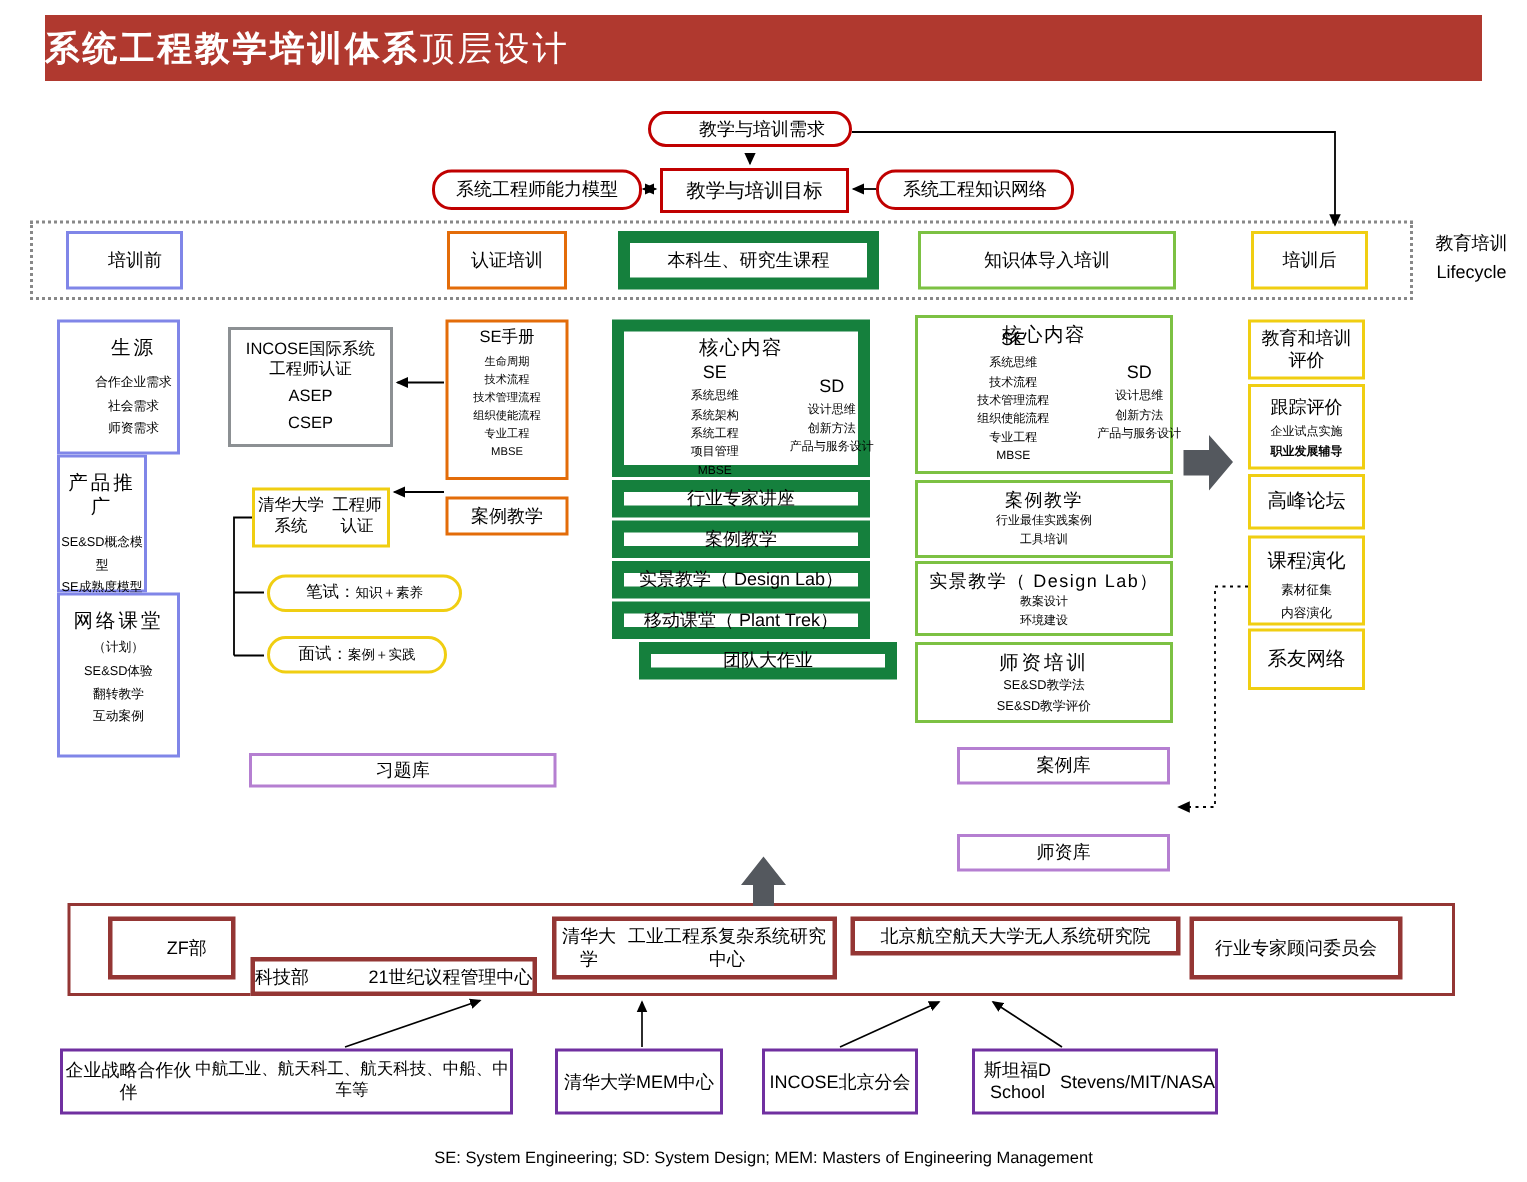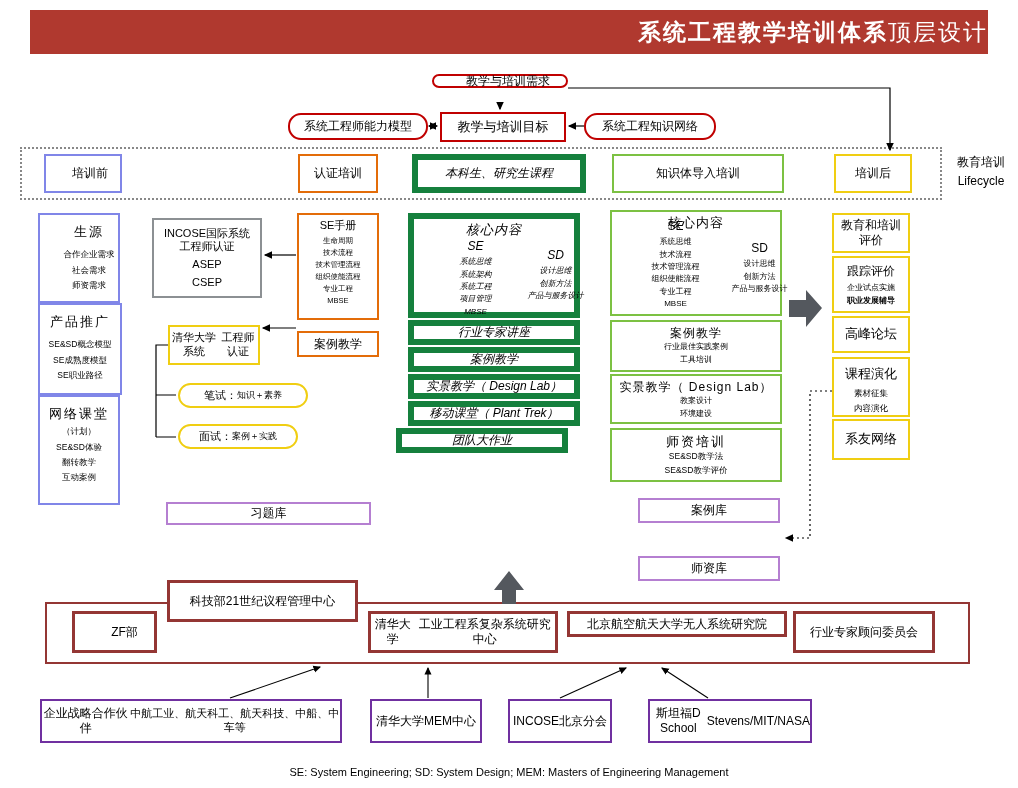--- a/index.html
+++ b/index.html
@@ -7,29 +7,29 @@
     font-family:"Liberation Sans", sans-serif; color:#000; }
   #stage { position:relative; width:1018px; height:788px; overflow:hidden; background:#fff; }
   .box { position:absolute; background:#fff; display:flex; align-items:center;
          justify-content:center; text-align:center; line-height:1.25; }
   .col { flex-direction:column; justify-content:flex-start; }
   .round { border-radius:13px; }
   .b-red    { border:2.5px solid #C00000; }
   .b-dred   { border:3px solid #943634; }
   .b-peri   { border:2px solid #8086E8; }
   .b-orange { border:2.5px solid #E36C09; }
-  .b-blue   { border:6px solid #15803d;font-style:italic; }
+  .b-blue   { border:8px solid #15803d; }
   .b-green  { border:2px solid #7CC143; }
   .b-yellow { border:2.5px solid #F0CE12; }
   .b-purple { border:2.5px solid #B57FD1; }
   .b-dpurple{ border:2px solid #7030A0; }
   .b-gray   { border:2.5px solid #8C9093; }
   .banner { position:absolute; left:30px; top:10px; width:958px; height:44px;
     background:#B0392F; color:#fff; display:flex; align-items:center;
-    justify-content:flex-end; font-size:23px; letter-spacing:2px; }
+    justify-content:flex-start; font-size:23px; letter-spacing:2px; }
   .banner .bold { font-weight:bold; }
   .f13{font-size:13px}.f12{font-size:12px}.f11{font-size:11px}.f9{font-size:9px}.f8{font-size:8px}
   .pre-title { font-size:13px; margin:9px 0 7px; letter-spacing:2px; }
   .pre-it { font-size:8.5px; line-height:1.8; }
   .core-title { font-size:13px; margin-top:3px; letter-spacing:1px; }
   .core-cols { display:flex; width:100%; flex:1;margin-left:43px; }
   .core-col { flex:1; display:flex; flex-direction:column; align-items:center; }
   .core-col .hdr { font-size:12px; margin:1px 0 2px; }
   .core-col .it { font-size:8px; line-height:1.55; }
   .core-col.sd { padding-top:9px; }
@@ -45,21 +45,21 @@
 </head>
 <body>
 
 <div id="stage">
 
   <div class="banner">
     <span class="bold">系统工程教学培训体系</span>
     <span>顶层设计</span>
   </div>
 
-  <div class="box round b-red f12" style="left:432px;top:74px;width:136px;height:14px;padding-left:16px;">教学与培训需求</div>
+  <div class="box round b-red f12" style="left:432px;top:74px;width:136px;height:24px;padding-left:16px;">教学与培训需求</div>
   <div class="box round b-red f12" style="left:288px;top:113px;width:140px;height:27px;">系统工程师能力模型</div>
   <div class="box b-red f13" style="left:440px;top:112px;width:126px;height:30px;">教学与培训目标</div>
   <div class="box round b-red f12" style="left:584px;top:113px;width:132px;height:27px;">系统工程知识网络</div>
 
   <div class="box" style="left:20px;top:147px;width:922px;height:53px;border:2px dotted #888;background:transparent;"></div>
   <div class="box b-peri f12" style="left:44px;top:154px;width:78px;height:39px;padding-left:14px;">培训前</div>
   <div class="box b-orange f12" style="left:298px;top:154px;width:80px;height:39px;">认证培训</div>
   <div class="box b-blue f12" style="left:412px;top:154px;width:174px;height:39px;">本科生、研究生课程</div>
   <div class="box b-green f12" style="left:612px;top:154px;width:172px;height:39px;">知识体导入培训</div>
   <div class="box b-yellow f12" style="left:834px;top:154px;width:78px;height:39px;">培训后</div>
@@ -67,21 +67,21 @@
     <div>教育培训</div>
     <div>Lifecycle</div>
   </div>
 
   <div class="box col b-peri" style="left:38px;top:213px;width:82px;height:90px;padding-left:20px;">
     <div class="pre-title">生源</div>
     <div class="pre-it">合作企业需求</div>
     <div class="pre-it">社会需求</div>
     <div class="pre-it">师资需求</div>
   </div>
-  <div class="box col b-peri" style="left:38px;top:303px;width:84px;height:92px;">
+  <div class="box col b-peri" style="left:38px;top:303px;width:60px;height:92px;">
     <div class="pre-title">产品推广</div>
     <div class="pre-it">SE&amp;SD概念模型</div>
     <div class="pre-it">SE成熟度模型</div>
     <div class="pre-it">SE职业路径</div>
   </div>
   <div class="box col b-peri" style="left:38px;top:395px;width:82px;height:110px;">
     <div class="pre-title" style="margin-bottom:2px;">网络课堂</div>
     <div class="pre-it">（计划）</div>
     <div class="pre-it">SE&amp;SD体验</div>
     <div class="pre-it">翻转教学</div>
@@ -134,21 +134,21 @@
         <div class="it">设计思维</div>
         <div class="it">创新方法</div>
         <div class="it">产品与服务设计</div>
       </div>
     </div>
   </div>
   <div class="box b-blue f12" style="left:408px;top:320px;width:172px;height:25px;">行业专家讲座</div>
   <div class="box b-blue f12" style="left:408px;top:347px;width:172px;height:25px;">案例教学</div>
   <div class="box b-blue f12" style="left:408px;top:374px;width:172px;height:25px;">实景教学（ Design Lab）</div>
   <div class="box b-blue f12" style="left:408px;top:401px;width:172px;height:25px;">移动课堂（ Plant Trek）</div>
-  <div class="box b-blue f12" style="left:396px;top:428px;width:172px;height:25px;">团队大作业</div>
+  <div class="box b-blue f12" style="left:426px;top:428px;width:172px;height:25px;">团队大作业</div>
 
   <div class="box col b-green" style="left:610px;top:210px;width:172px;height:106px;">
     <div class="core-title">核心内容</div>
     <div class="core-cols">
       <div class="core-col">
         <div class="hdr" style="margin-top:-12px;">SE</div>
         <div class="it">系统思维</div>
         <div class="it">技术流程</div>
         <div class="it">技术管理流程</div>
         <div class="it">组织使能流程</div>
@@ -194,21 +194,21 @@
     <div style="font-size:8.5px;line-height:1.7;">素材征集</div>
     <div style="font-size:8.5px;line-height:1.7;">内容演化</div>
   </div>
   <div class="box b-yellow f13" style="left:832px;top:419px;width:78px;height:41px;">系友网络</div>
 
   <div class="box" style="left:45px;top:602px;width:925px;height:62px;border:2px solid #943634;background:transparent;"></div>
   <div class="box two-line b-dred f12" style="left:72px;top:611px;width:85px;height:42px;padding-left:20px;">
     <div>ZF部</div>
     <div></div>
   </div>
-  <div class="box two-line b-dred f12" style="left:167px;top:580px;width:191px;height:42px;">
+  <div class="box two-line b-dred f12" style="left:167px;top:638px;width:191px;height:26px;justify-content:space-between;">
     <div>科技部</div>
     <div>21世纪议程管理中心</div>
   </div>
   <div class="box two-line b-dred f12" style="left:368px;top:611px;width:190px;height:42px;">
     <div>清华大学</div>
     <div>工业工程系复杂系统研究中心</div>
   </div>
   <div class="box two-line b-dred f12" style="left:567px;top:611px;width:220px;height:26px;">
     <div>北京航空航天大学</div>
     <div>无人系统研究院</div>

